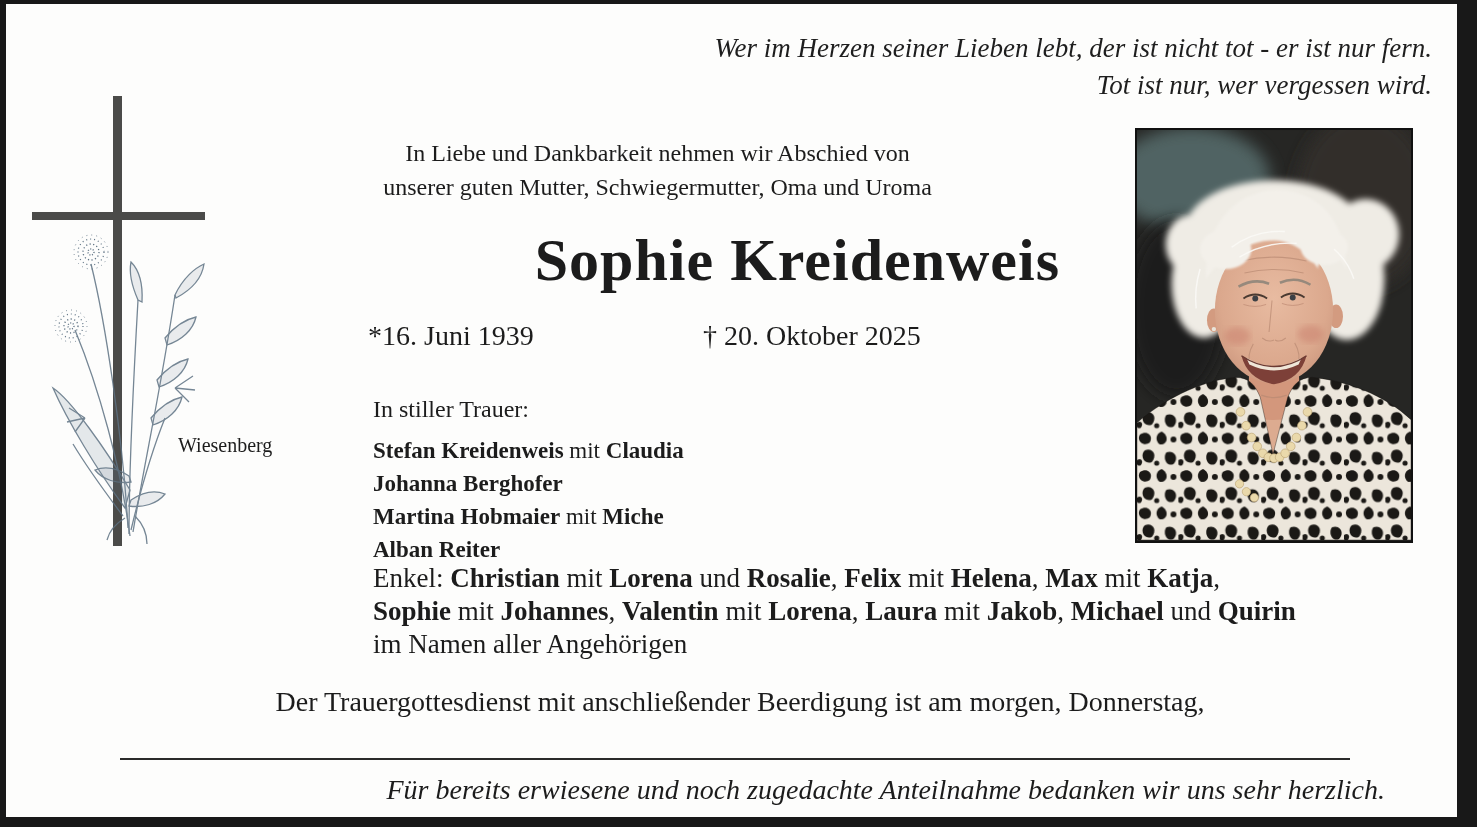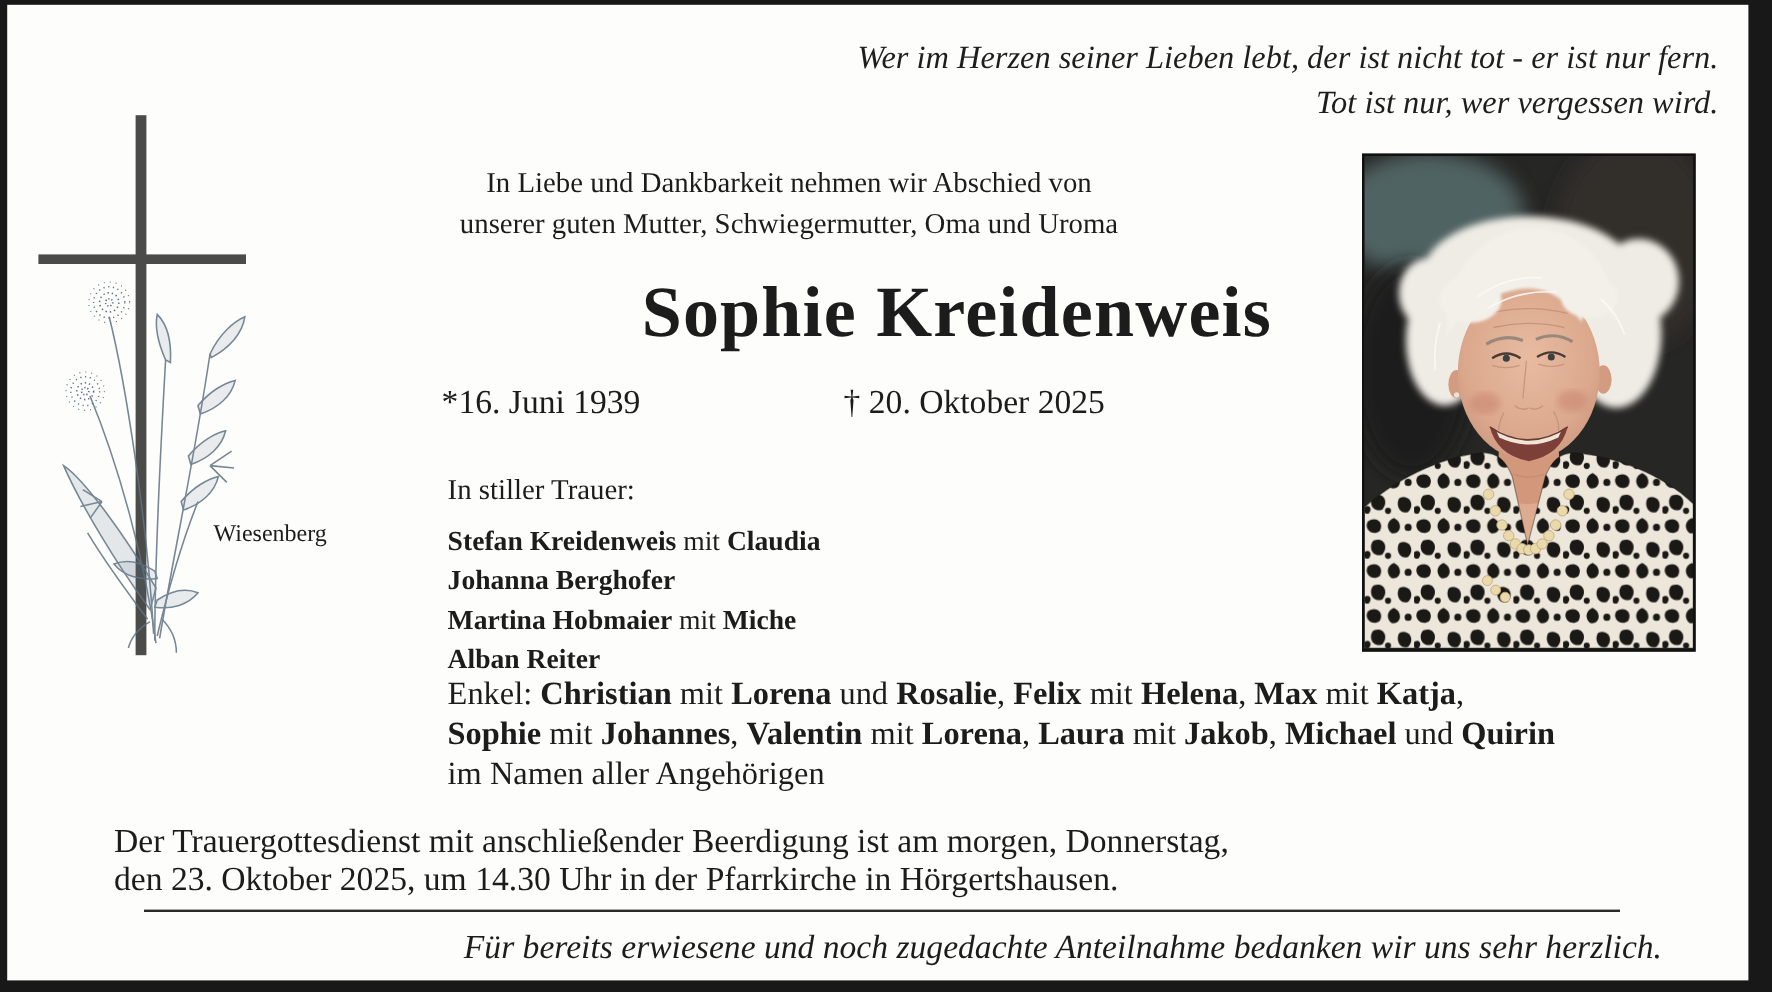--- a/index.html
+++ b/index.html
@@ -27,21 +27,21 @@
     font-size:60px;font-weight:bold;letter-spacing:1px;
   }
   .dates{position:absolute;top:320px;left:0;width:100%;height:36px;font-size:28px;}
   .dates .birth{position:absolute;left:368px;}
   .dates .death{position:absolute;left:703px;}
 
   .trauer-label{position:absolute;top:396px;left:373px;font-size:24px;}
   .place{position:absolute;top:434px;left:178px;font-size:20px;}
   .mourners{position:absolute;top:434px;left:373px;font-size:23px;line-height:33px;}
   .enkel{position:absolute;top:562px;left:373px;width:1075px;font-size:27px;line-height:33px;}
-  .service{position:absolute;top:686px;left:95px;width:1290px;text-align:left;font-size:28px;line-height:32px;}
+  .service{position:absolute;top:686px;left:95px;width:1290px;text-align:center;font-size:28px;line-height:32px;}
   .rule{position:absolute;top:758px;left:120px;width:1230px;height:0;border-top:2px solid #2a2a2a;}
   .thanks{position:absolute;top:774px;left:95px;width:1290px;text-align:right;font-size:28px;font-style:italic;}
 
   .cross-art{position:absolute;top:88px;left:25px;width:190px;height:460px;}
 
   .portrait{
     position:absolute;top:128px;left:1135px;width:278px;height:415px;
     border:2px solid #111;box-sizing:border-box;background:#262624;overflow:hidden;
   }
   .portrait svg{display:block;}
@@ -127,21 +127,20 @@
 </div>
 
 <div class="enkel">
   <div><span>Enkel: </span><b>Christian</b><span> mit </span><b>Lorena</b><span> und </span><b>Rosalie</b><span>, </span><b>Felix</b><span> mit </span><b>Helena</b><span>, </span><b>Max</b><span> mit </span><b>Katja</b><span>,</span></div>
   <div><b>Sophie</b><span> mit </span><b>Johannes</b><span>, </span><b>Valentin</b><span> mit </span><b>Lorena</b><span>, </span><b>Laura</b><span> mit </span><b>Jakob</b><span>, </span><b>Michael</b><span> und </span><b>Quirin</b></div>
   <div>im Namen aller Angehörigen</div>
 </div>
 
 <div class="service">
   <div>Der Trauergottesdienst mit anschließender Beerdigung ist am morgen, Donnerstag,</div>
-  <div>den 23. Oktober 2025, um 14.30 Uhr in der Pfarrkirche in Hörgertshausen.</div>
 </div>
 
 <div class="rule"></div>
 
 <div class="thanks">Für bereits erwiesene und noch zugedachte Anteilnahme bedanken wir uns sehr herzlich.</div>
 
 <div class="portrait">
   <svg width="274" height="411" viewBox="0 0 278 415">
     <defs>
       <filter id="b8">

